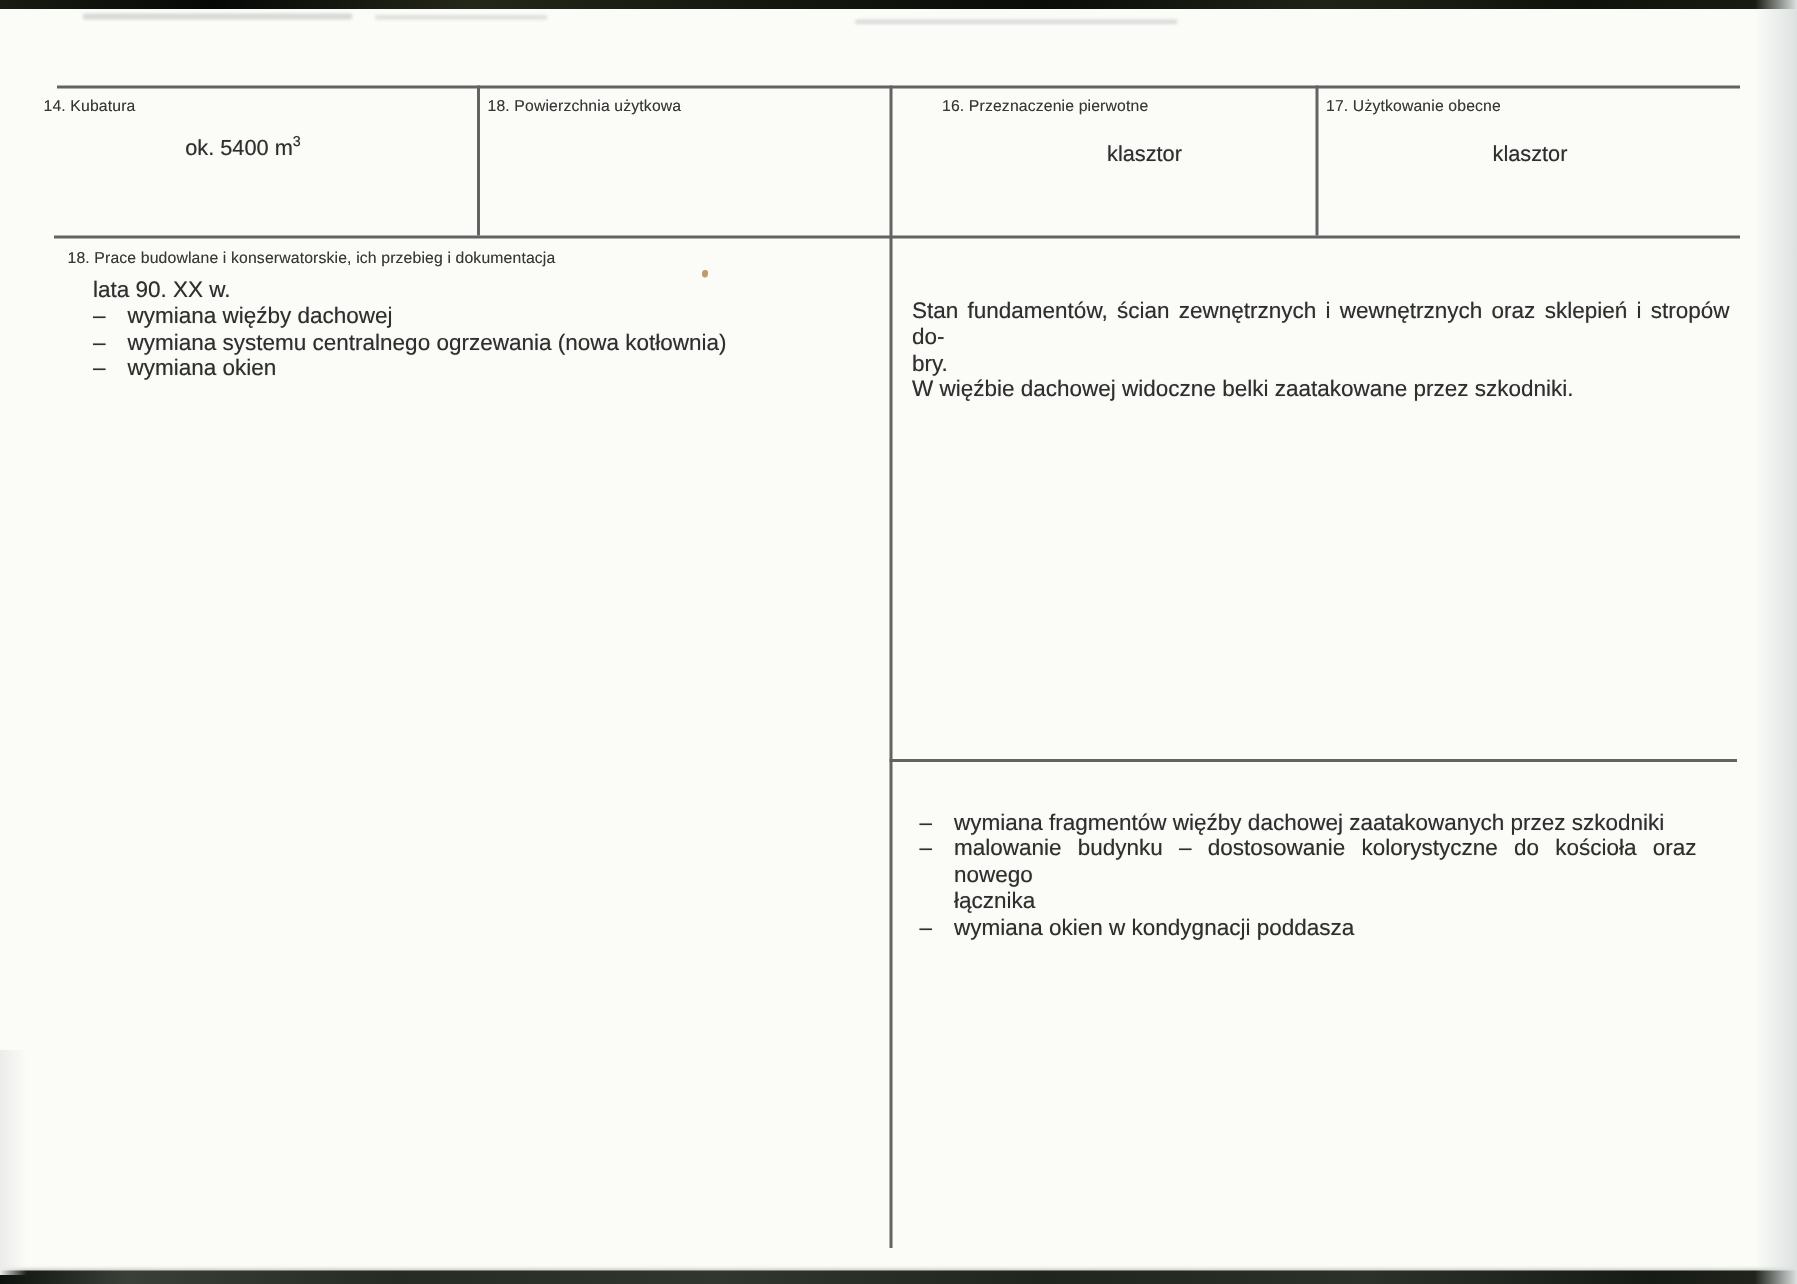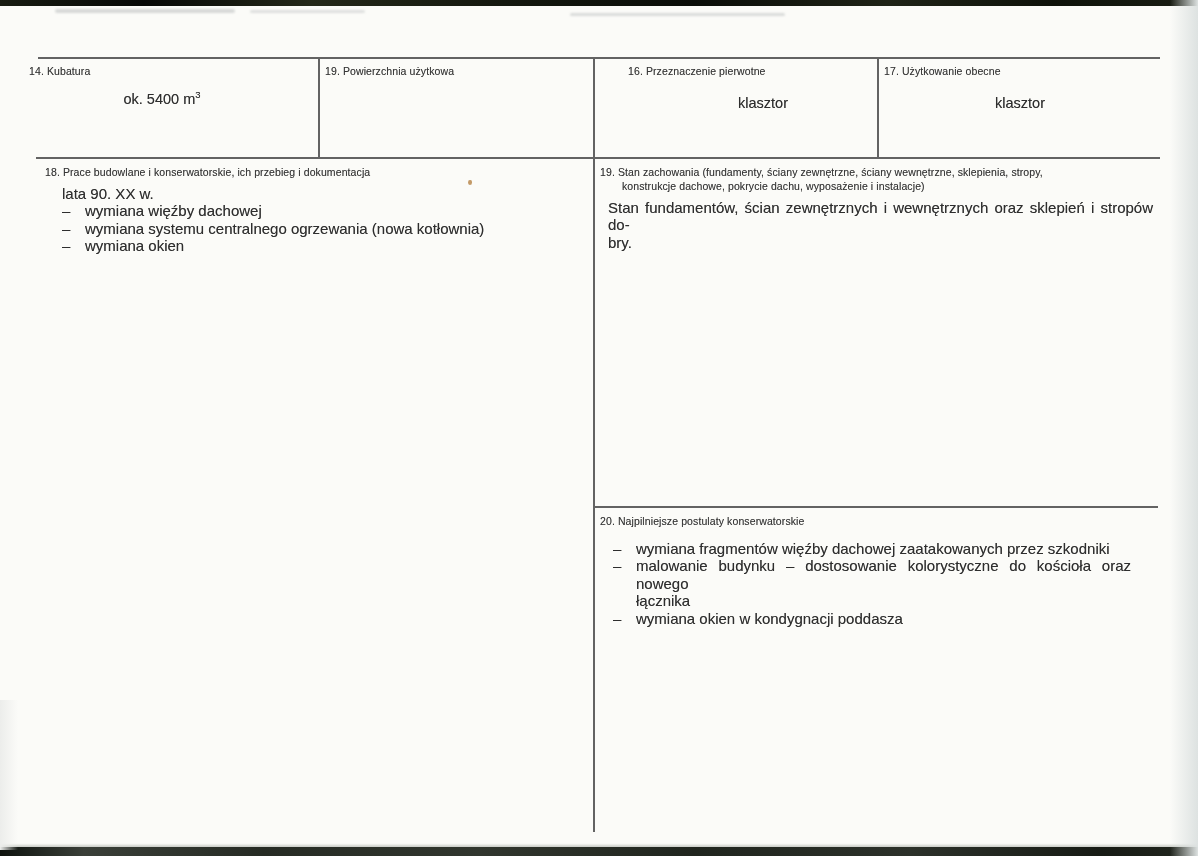--- a/index.html
+++ b/index.html
@@ -94,21 +94,21 @@
   <div class="vline vl-1415"></div>
   <div class="vline vl-1617"></div>
   <div class="vline vl-center"></div>
 
   <div class="cell" style="left:22px;top:58px;width:280px;height:99px;">
     <div class="cell-label">14. Kubatura</div>
     <div class="cell-value" style="top:33px;"><span>ok. 5400 m</span><sup>3</sup></div>
   </div>
 
   <div class="cell" style="left:318px;top:58px;width:275px;height:99px;">
-    <div class="cell-label">19. Powierzchnia użytkowa</div>
+    <div class="cell-label">18. Powierzchnia użytkowa</div>
   </div>
 
   <div class="cell" style="left:593px;top:58px;width:284px;height:99px;margin-left:28px;">
     <div class="cell-label">16. Przeznaczenie pierwotne</div>
     <div class="cell-value" style="top:37px;">klasztor</div>
   </div>
 
   <div class="cell" style="left:877px;top:58px;width:286px;height:110px;">
     <div class="cell-label">17. Użytkowanie obecne</div>
     <div class="cell-value" style="top:37px;">klasztor</div>
@@ -127,32 +127,28 @@
         <span class="itext">wymiana systemu centralnego ogrzewania (nowa kotłownia)</span>
       </div>
       <div class="item">
         <span class="marker">–</span>
         <span class="itext">wymiana okien</span>
       </div>
     </div>
   </div>
 
   <div class="cell" style="left:593px;top:159px;width:570px;height:347px;">
-    <div class="cell-label wrap">
-      <div>19. Stan zachowania (fundamenty, ściany zewnętrzne, ściany wewnętrzne, sklepienia, stropy,</div>
-      <div class="label-indent">konstrukcje dachowe, pokrycie dachu, wyposażenie i instalacje)</div>
-    </div>
     <div class="content" style="left:15px;top:40px;width:545px;">
       <div class="stretch">Stan fundamentów, ścian zewnętrznych i wewnętrznych oraz sklepień i stropów do-</div>
       <div>bry.</div>
+      <div>W więźbie dachowej widoczne belki zaatakowane przez szkodniki.</div>
     </div>
   </div>
 
   <div class="cell" style="left:593px;top:508px;width:570px;height:324px;">
-    <div class="cell-label">20. Najpilniejsze postulaty konserwatorskie</div>
     <div class="content" style="left:20px;top:32px;width:518px;">
       <div class="item">
         <span class="marker">–</span>
         <span class="itext">wymiana fragmentów więźby dachowej zaatakowanych przez szkodniki</span>
       </div>
       <div class="item">
         <span class="marker">–</span>
         <span class="itext">
           <div class="stretch">malowanie budynku – dostosowanie kolorystyczne do kościoła oraz nowego</div>
           <div>łącznika</div>

